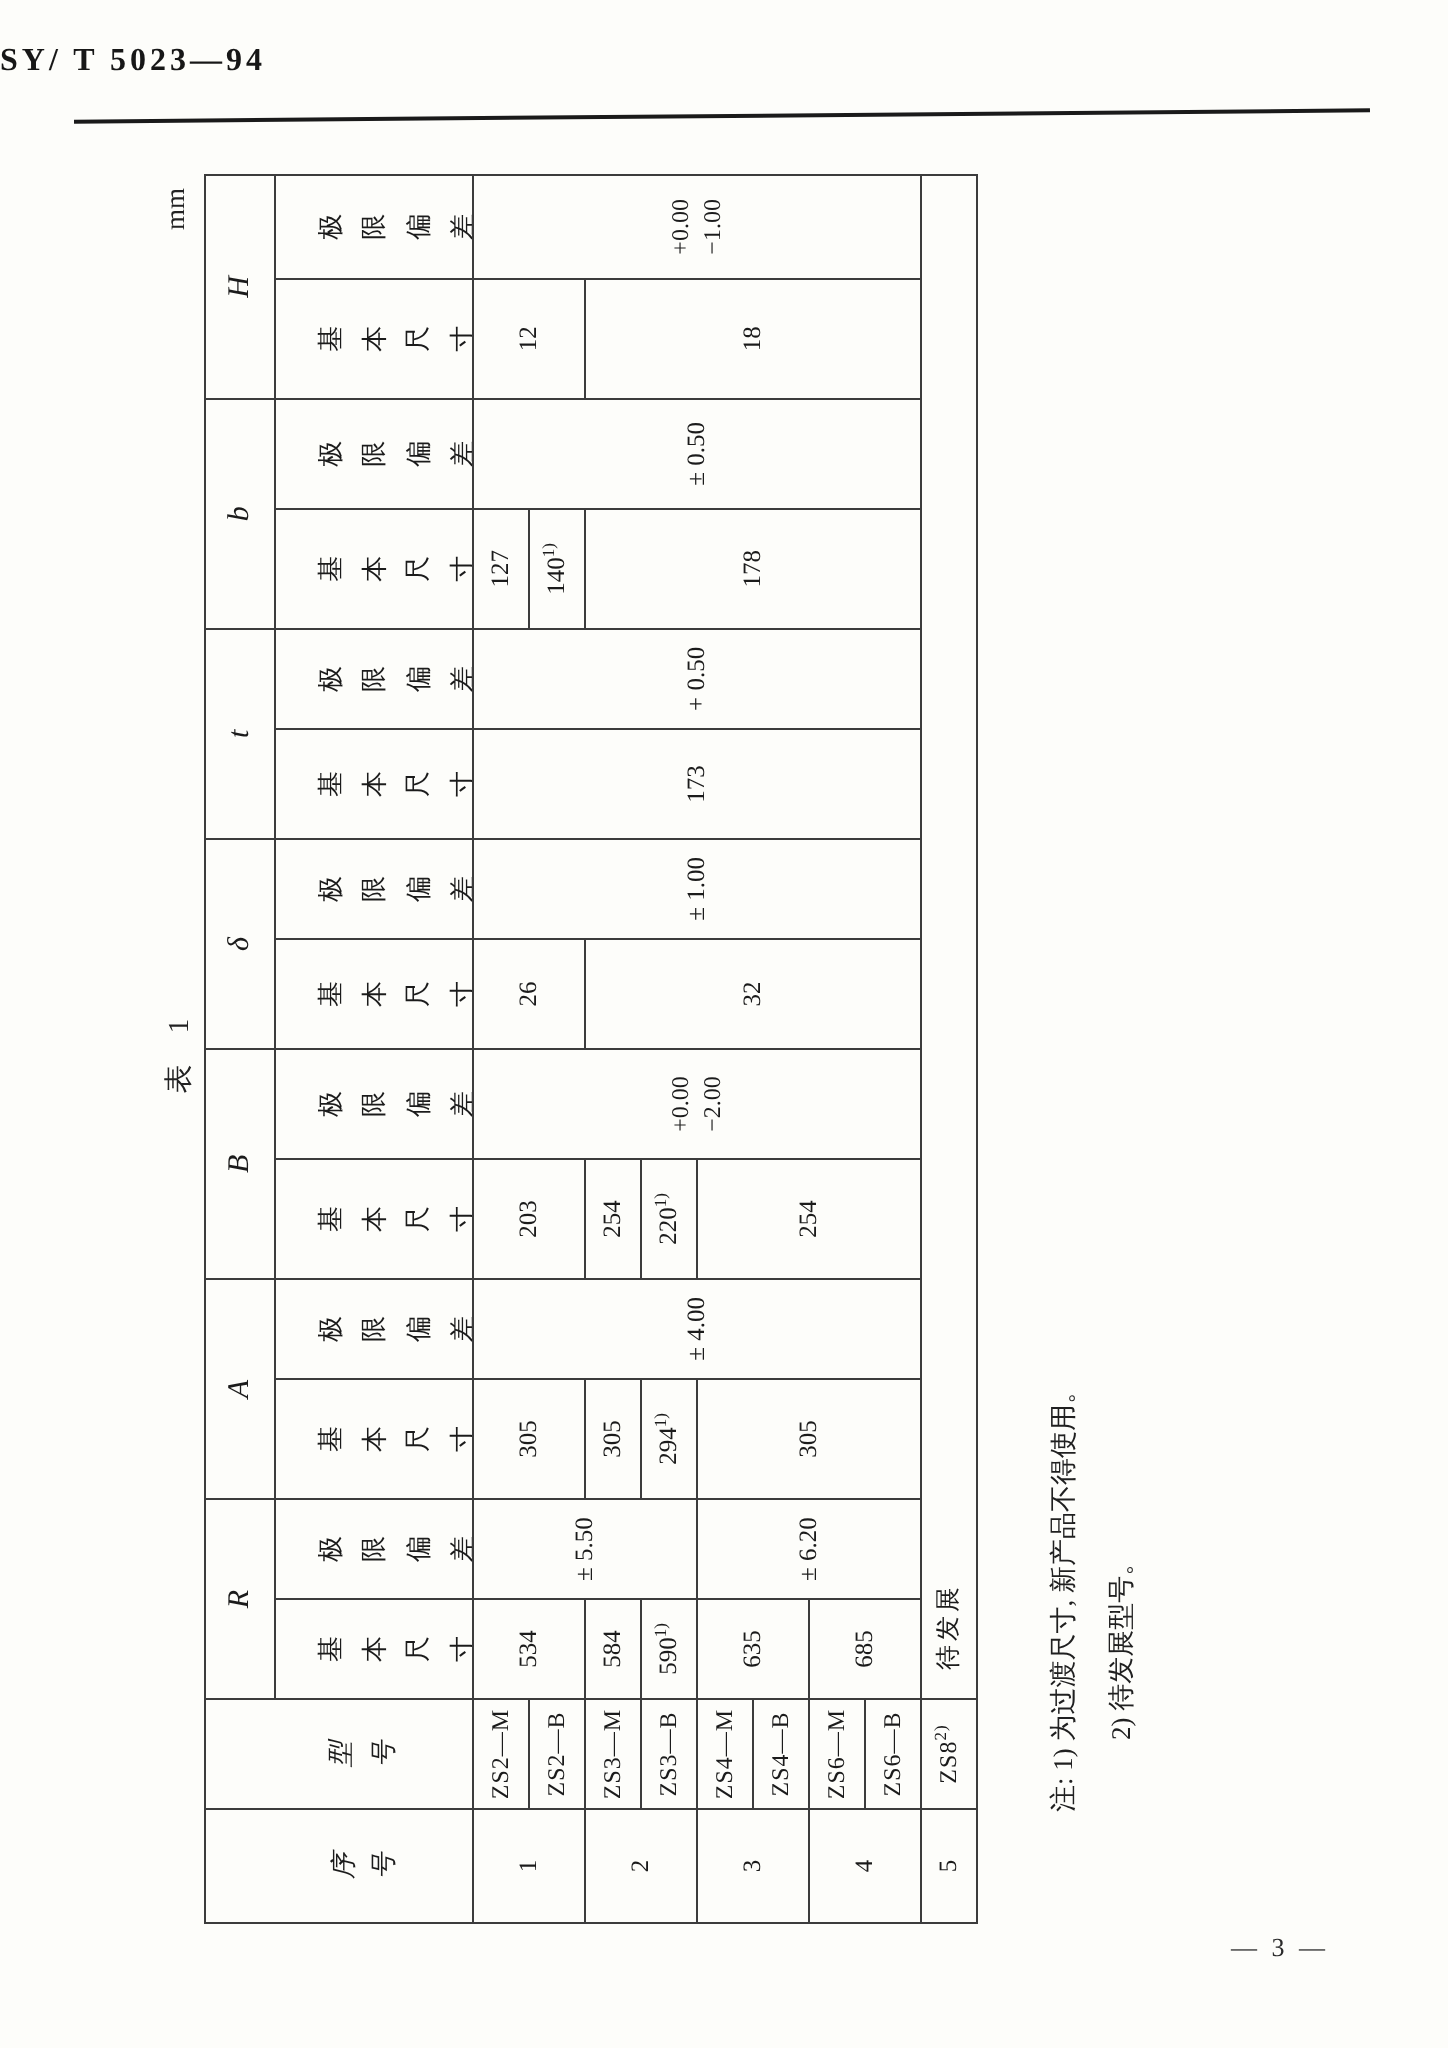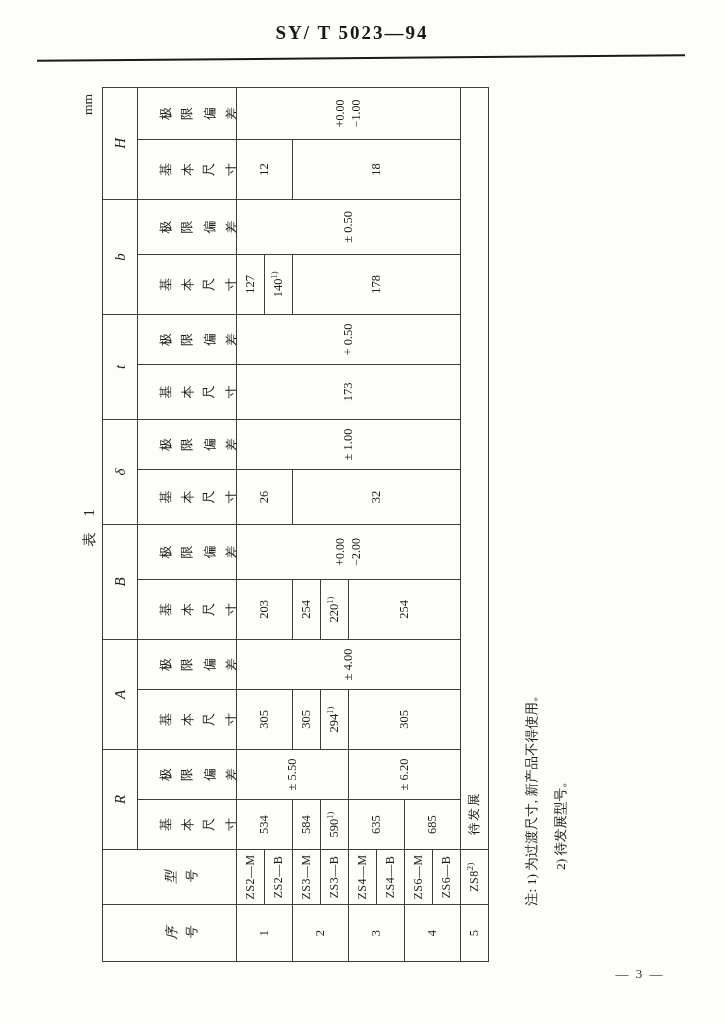--- a/index.html
+++ b/index.html
@@ -4,22 +4,22 @@
 <style>
   html,body{margin:0;padding:0;}
   body{
     width:724px;height:1024px;position:relative;overflow:hidden;
     background:#fdfdfa;
     font-family:"Liberation Serif","DejaVu Serif",serif;
     color:#1c1c1c;
   }
   
   .doc-number{
-    position:absolute;top:22px;left:0;width:704px;text-align:center;
-    font-size:19px;font-weight:bold;letter-spacing:2px;color:#171717;
+    position:absolute;top:22px;left:0;width:704px;
+    font-size:16px;font-weight:bold;letter-spacing:2px;color:#171717;
   }
   .header-rule{
     position:absolute;left:37px;top:57px;width:648px;height:2px;
     background:#1a1a1a;transform:rotate(-0.5deg);
   }
   
   .rot-wrap{
     position:absolute;left:78px;top:88px;width:534px;height:874px;
   }
   .rot-inner{

